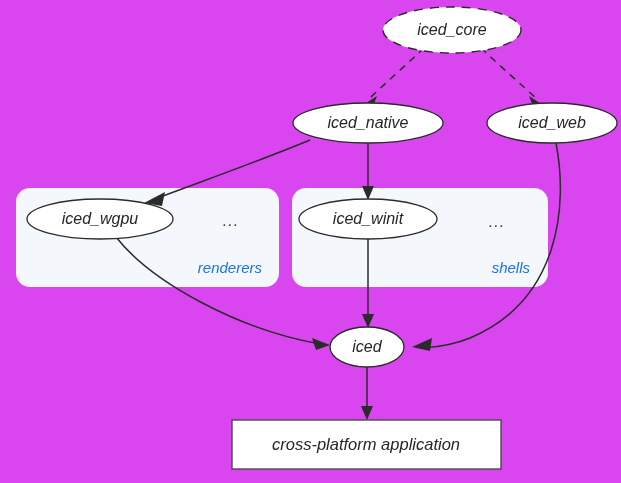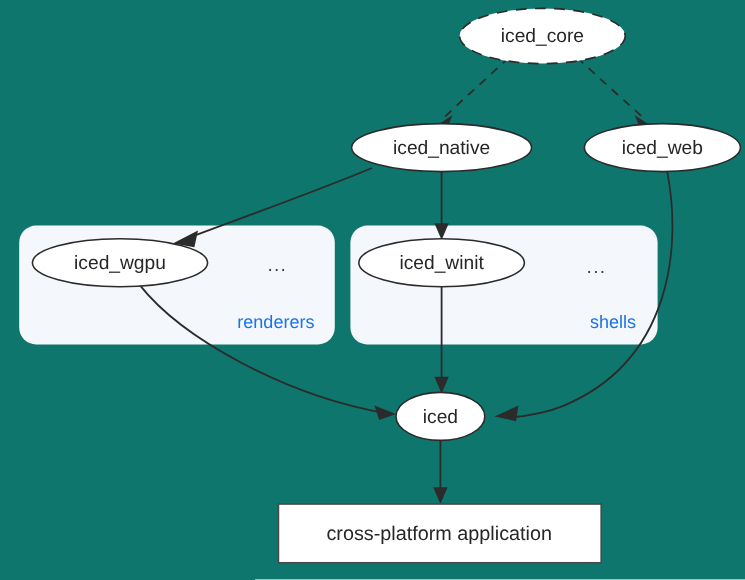--- a/index.html
+++ b/index.html
@@ -8,22 +8,23 @@
     padding: 0;
     background: #ffffff;
   }
   body {
     font-family: "Liberation Sans", sans-serif;
   }
   #diagram-root {
     position: relative;
     width: 621px;
     height: 483px;
-    background: #0f766e;
+    background: #d946ef;
     overflow: hidden;
+    font-style: italic;
   }
   #diagram-svg {
     display: block;
     width: 621px;
     height: 483px;
   }
   .node-ellipse {
     fill: #ffffff;
     stroke: #2b2b2b;
     stroke-width: 1.3;

